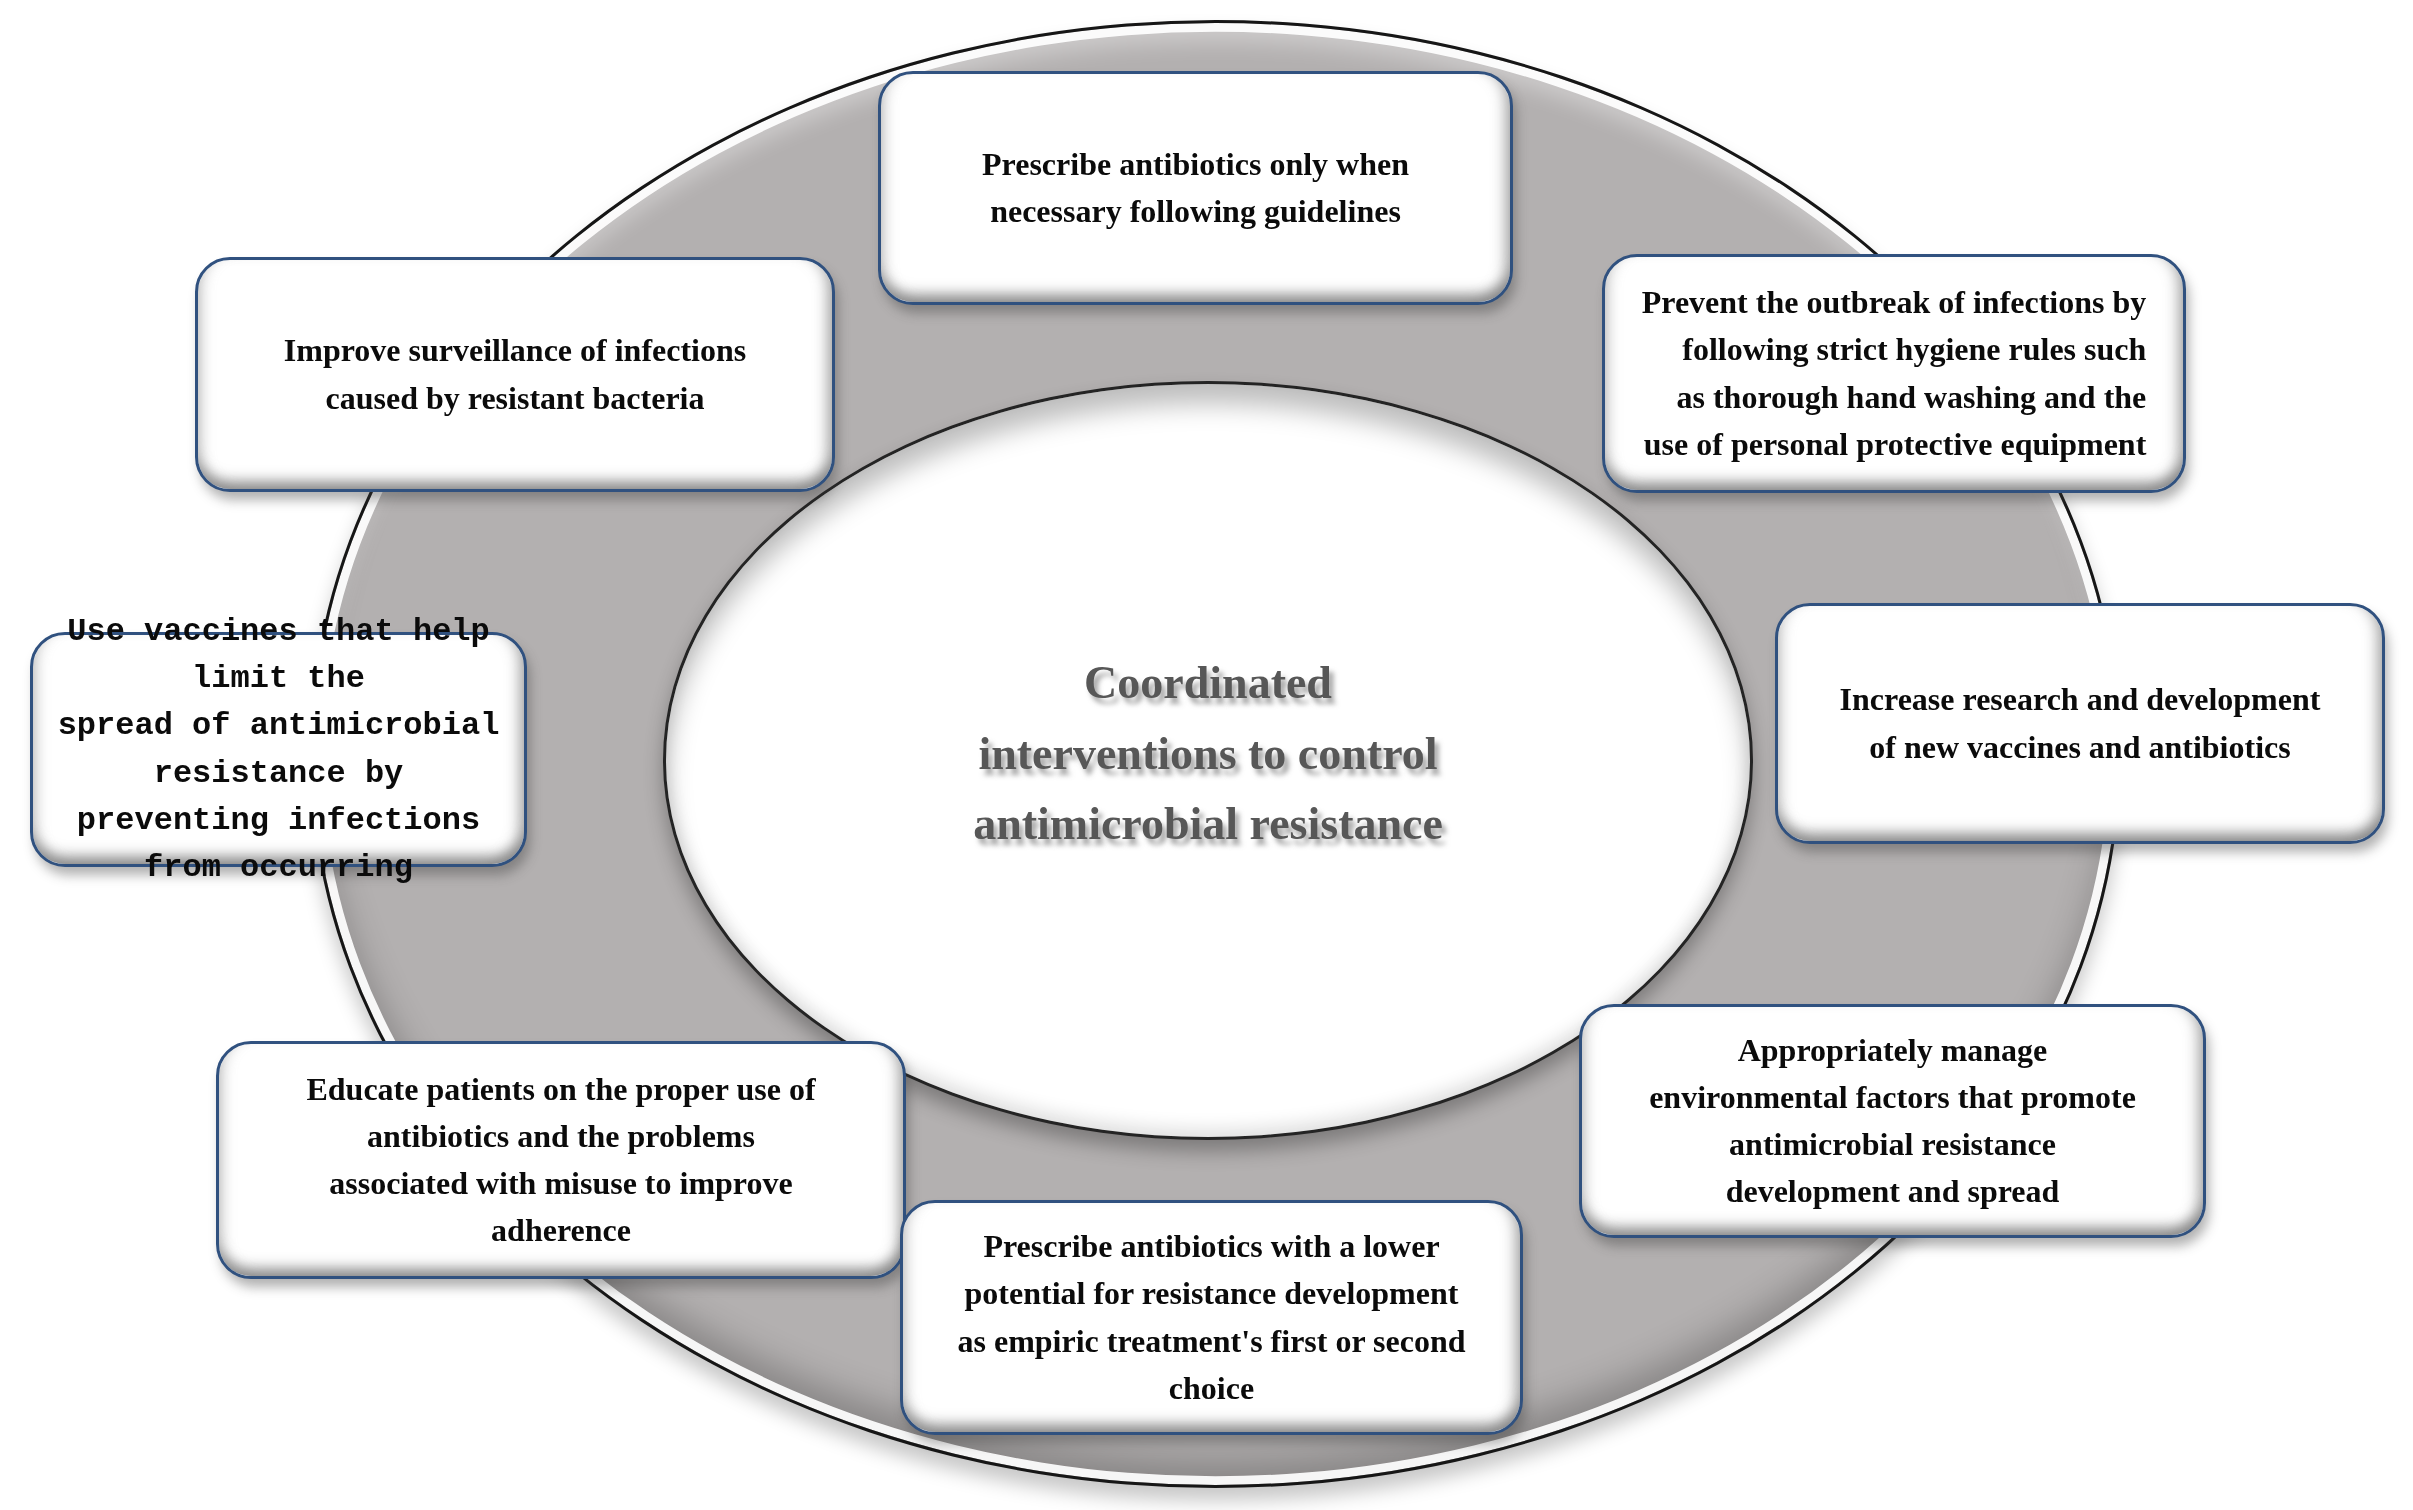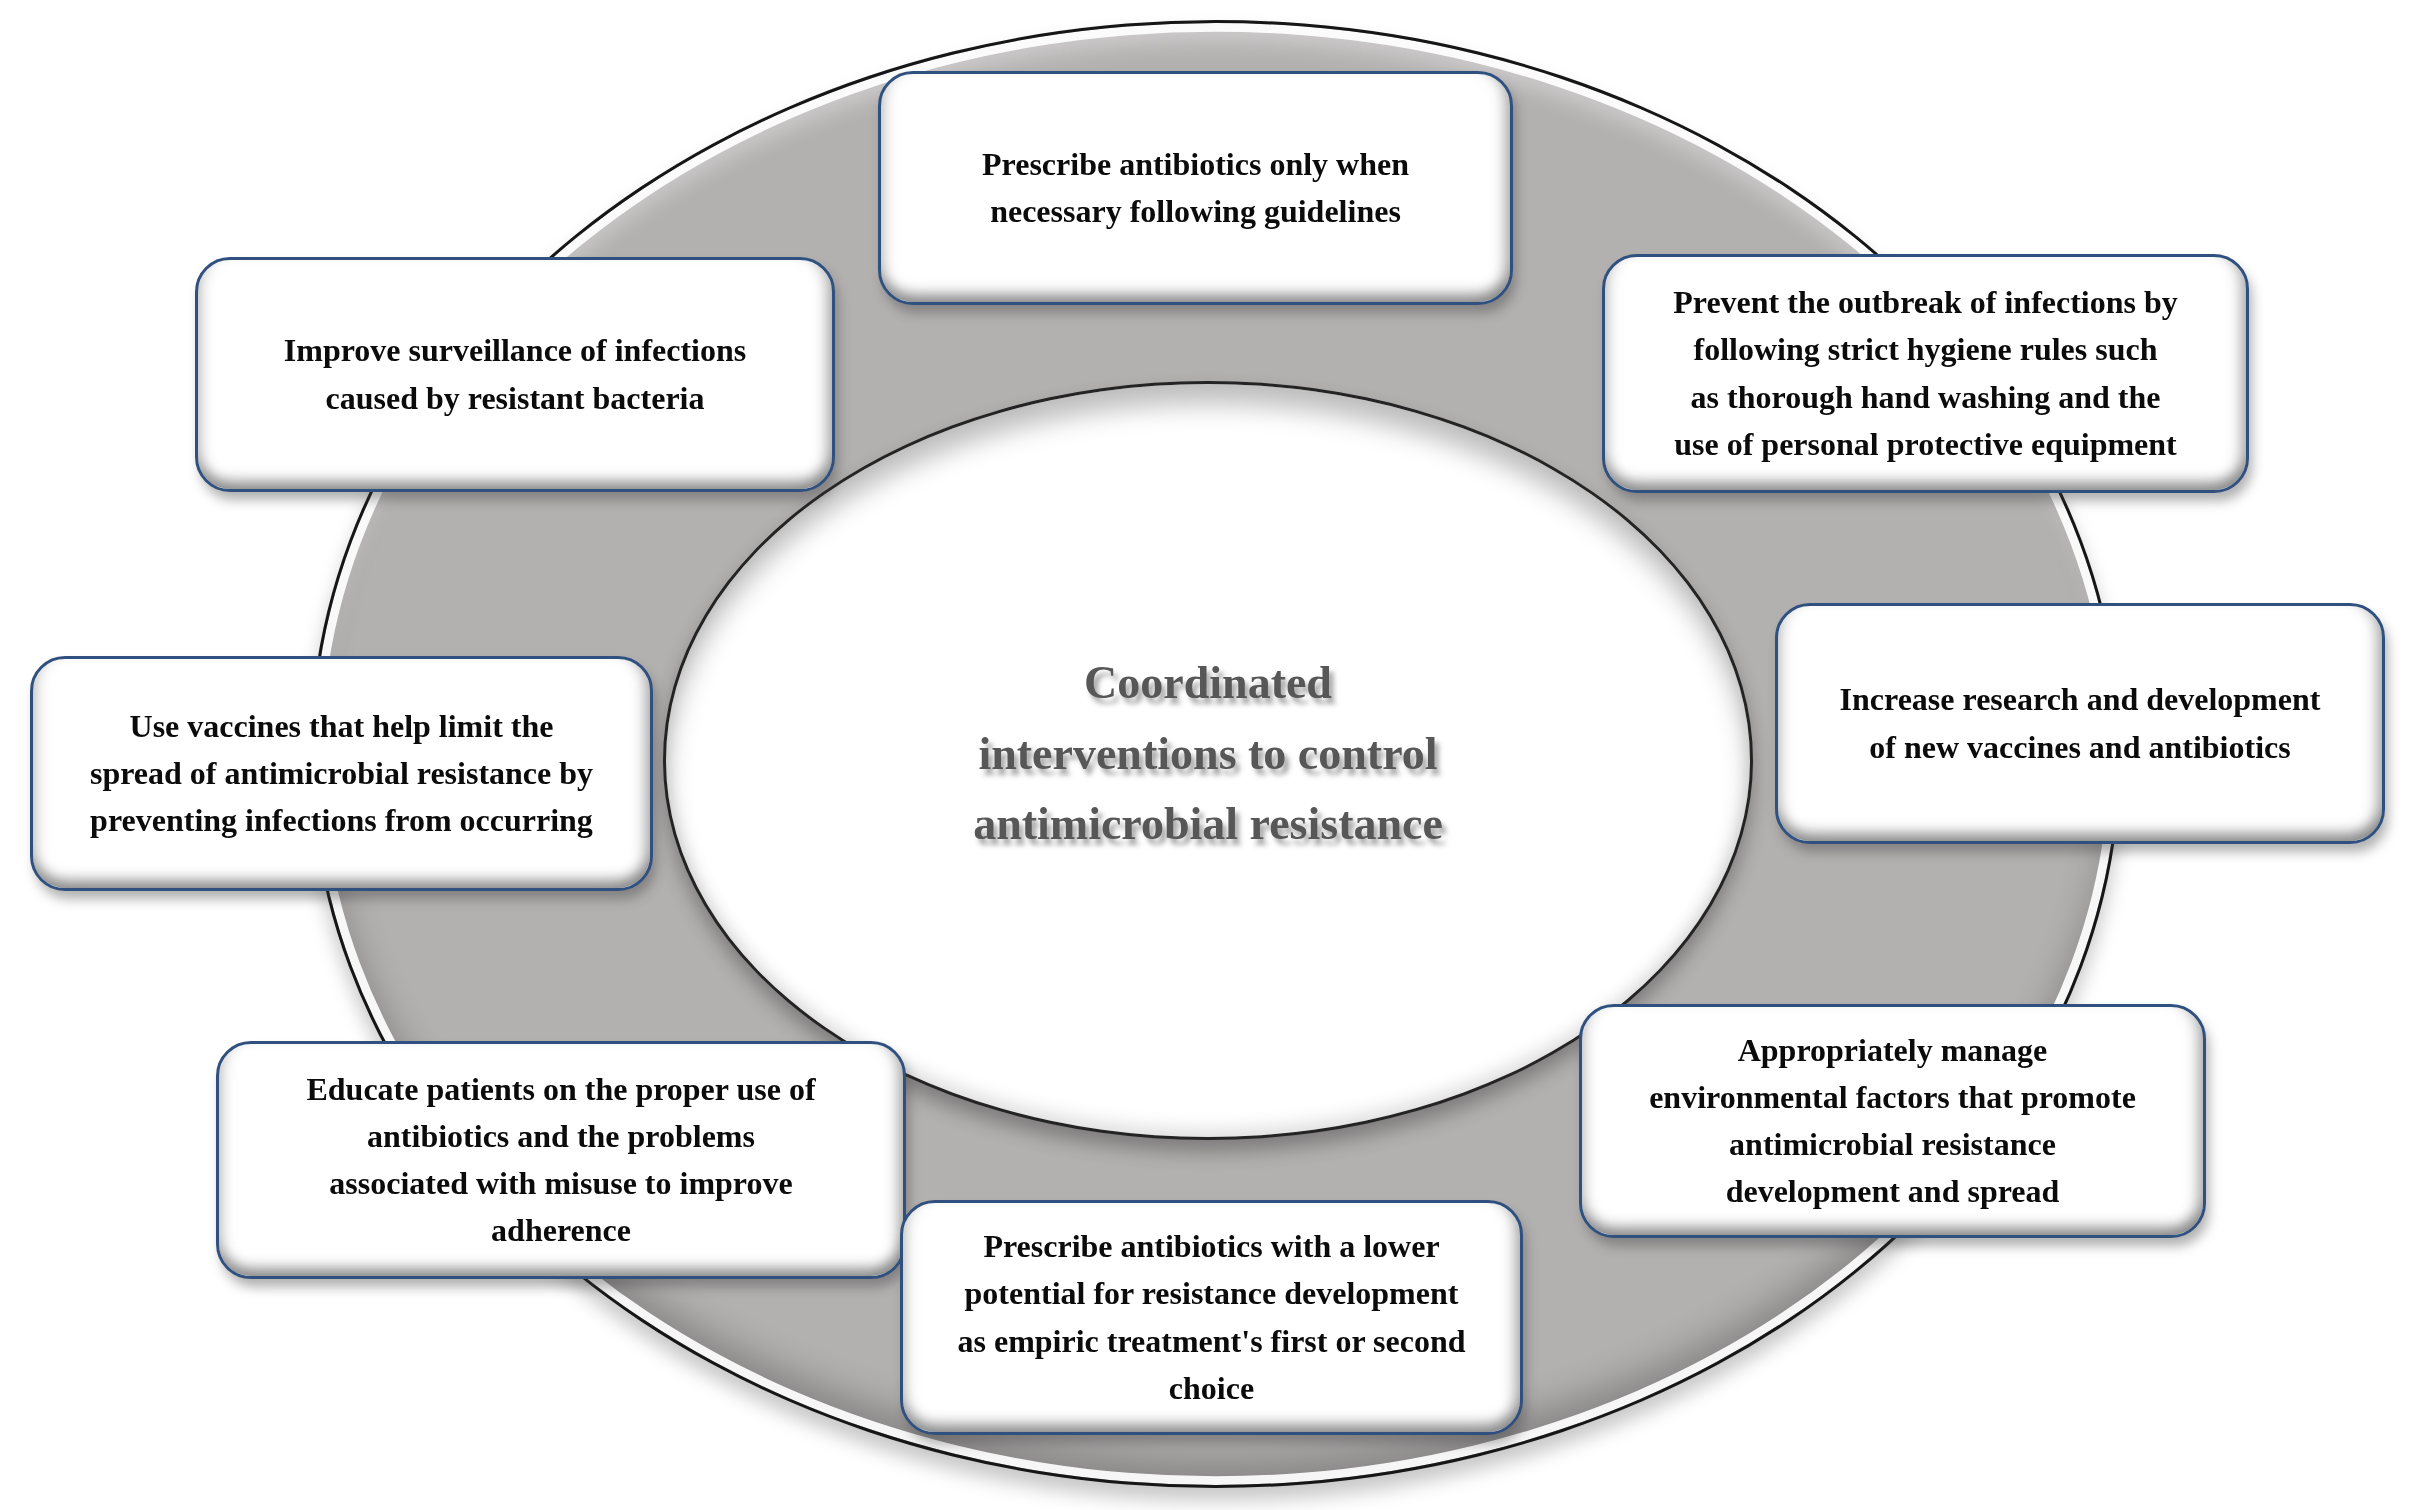--- a/index.html
+++ b/index.html
@@ -90,22 +90,22 @@
   .card .txt {
     white-space: pre-line;
     font-size: 32px;
     font-weight: bold;
     line-height: 1.47;
     color: var(--text-color, #0b0b0b);
   }
 
   .b0 { left: 878px; top:   71px; width: 635px; height: 234px; } 
   .b1 { left:  195px; top:  257px; width: 640px; height: 235px; } 
-  .b2 { left: 1602px; top:  254px; width: 647px; height: 239px; } 
-  .b3 { left:   30px; top:  656px; width: 623px; height: 235px; } 
+  .b2 { left: 1602px; top:  254px; width: 584px; height: 239px; text-align: right; } 
+  .b3 { left:   30px; top:  632px; width: 497px; height: 235px; font-family: Liberation Mono, monospace; } 
   .b4 { left: 1775px; top:  603px; width: 610px; height: 241px; } 
   .b5 { left:  216px; top: 1041px; width: 690px; height: 238px; } 
   .b6 { left: 1579px; top: 1004px; width: 627px; height: 234px; } 
   .b7 { left: 900px; top: 1200px; width: 623px; height: 235px; } 
 </style>
 </head>
 <body>
 
 <div class="stage">
 

